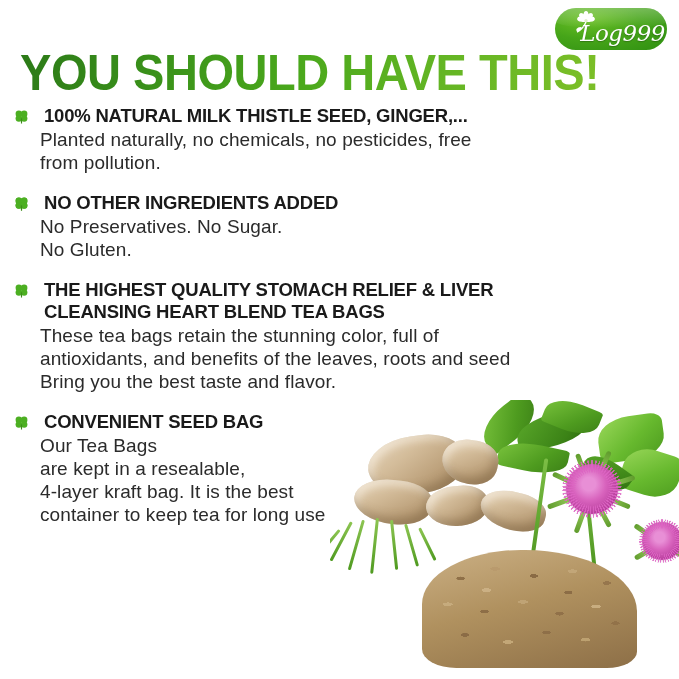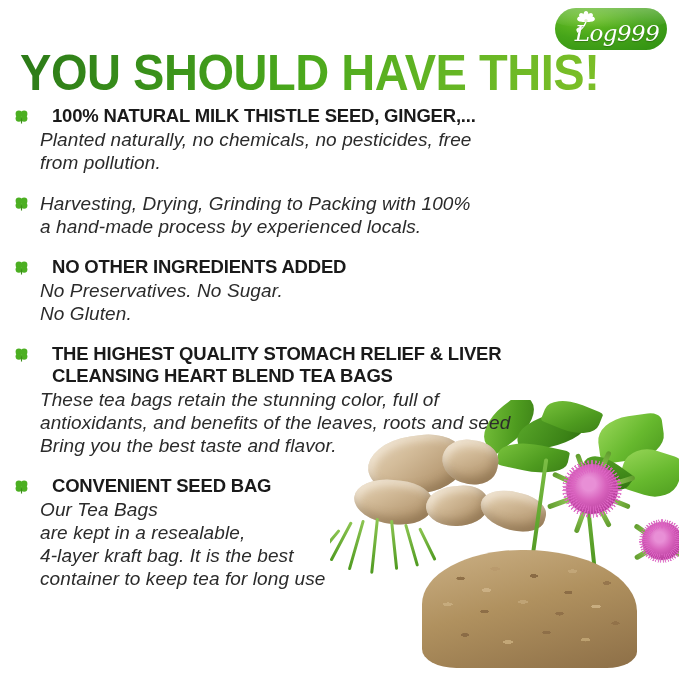--- a/index.html
+++ b/index.html
@@ -39,21 +39,21 @@
     left: 16px;
     top: 3px;
     width: 30px;
     height: 26px;
   }
   .logo-text {
     position: absolute;
     left: 14px;
     top: 12px;
     width: 96px;
-    text-align: center;
+    text-align: right;
     color: #ffffff;
     font-family: "DejaVu Serif", serif;
     font-style: italic;
     font-size: 23px;
     letter-spacing: -0.5px;
     text-shadow: 0 1px 1px rgba(0,0,0,.25);
     white-space: nowrap;
   }
 
   
@@ -189,33 +189,32 @@
     width: 15px;
     height: 15px;
   }
   .b-title {
     font-family: "Liberation Sans", sans-serif;
     font-weight: bold;
     font-size: 18.5px;
     line-height: 22px;
     letter-spacing: -0.2px;
     color: #1a1a1a;
-    margin: 0 0 1px 12px;
+    margin: 0 0 1px 4px;
     white-space: pre-line;
   }
   .b-body {
     font-family: "Liberation Sans", sans-serif;
     font-weight: 300;
     font-size: 19px;
     line-height: 23px;
     letter-spacing: 0.1px;
     color: #2b2b2b;
     margin: 0;
     white-space: pre-line;
-    font-style: italic;
   }
 </style>
 </head>
 <body>
 
 <div id="page">
 
   <div class="logo-badge">
     <div class="gloss"></div>
     <svg class="logo-flower" viewBox="0 0 30 26">
@@ -305,22 +304,20 @@
     <div class="bullet">
       <svg class="clover" viewBox="0 0 16 16">
         <g fill="#4caf22">
           <circle cx="5.2" cy="5.2" r="3.5"></circle>
           <circle cx="10.8" cy="5.2" r="3.5"></circle>
           <circle cx="5.2" cy="10.2" r="3.5"></circle>
           <circle cx="10.8" cy="10.2" r="3.5"></circle>
         </g>
         <path d="M8 10 L8 15.5" stroke="#3d8c1b" stroke-width="1.2" fill="none"></path>
       </svg>
-      <p class="b-body">Harvesting, Drying, Grinding to Packing with 100%
-a hand-made process by experienced locals.</p>
     </div>
 
     <div class="bullet">
       <svg class="clover" viewBox="0 0 16 16">
         <g fill="#4caf22">
           <circle cx="5.2" cy="5.2" r="3.5"></circle>
           <circle cx="10.8" cy="5.2" r="3.5"></circle>
           <circle cx="5.2" cy="10.2" r="3.5"></circle>
           <circle cx="10.8" cy="10.2" r="3.5"></circle>
         </g>

